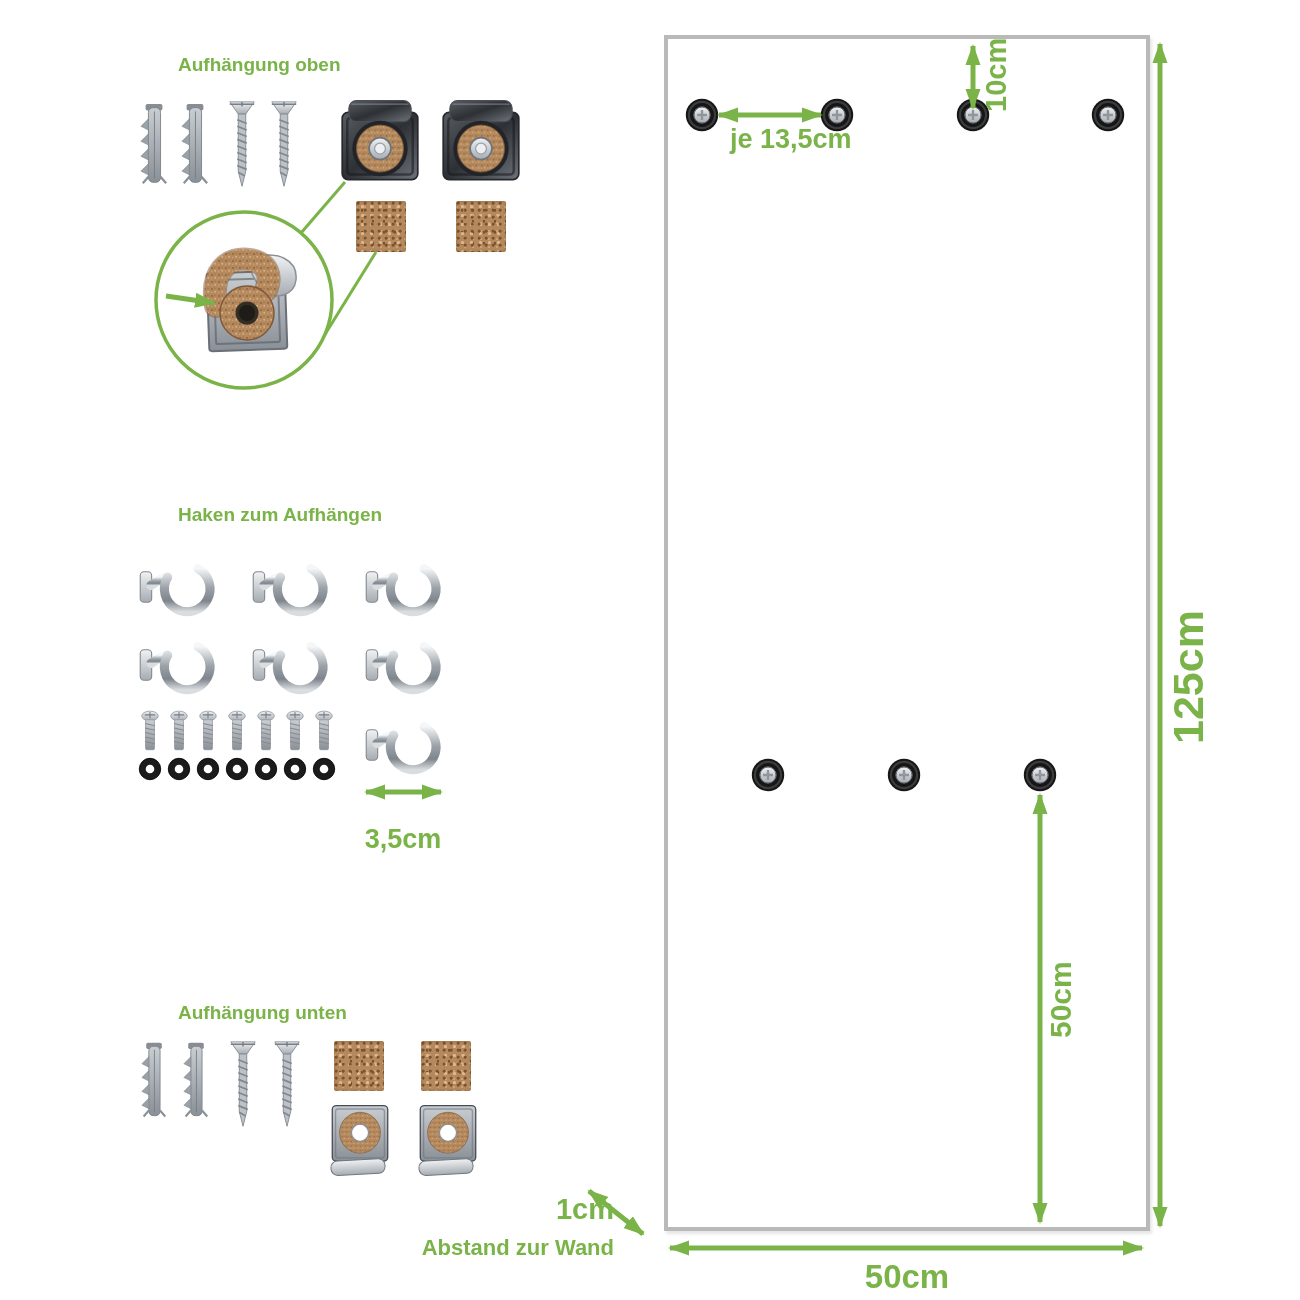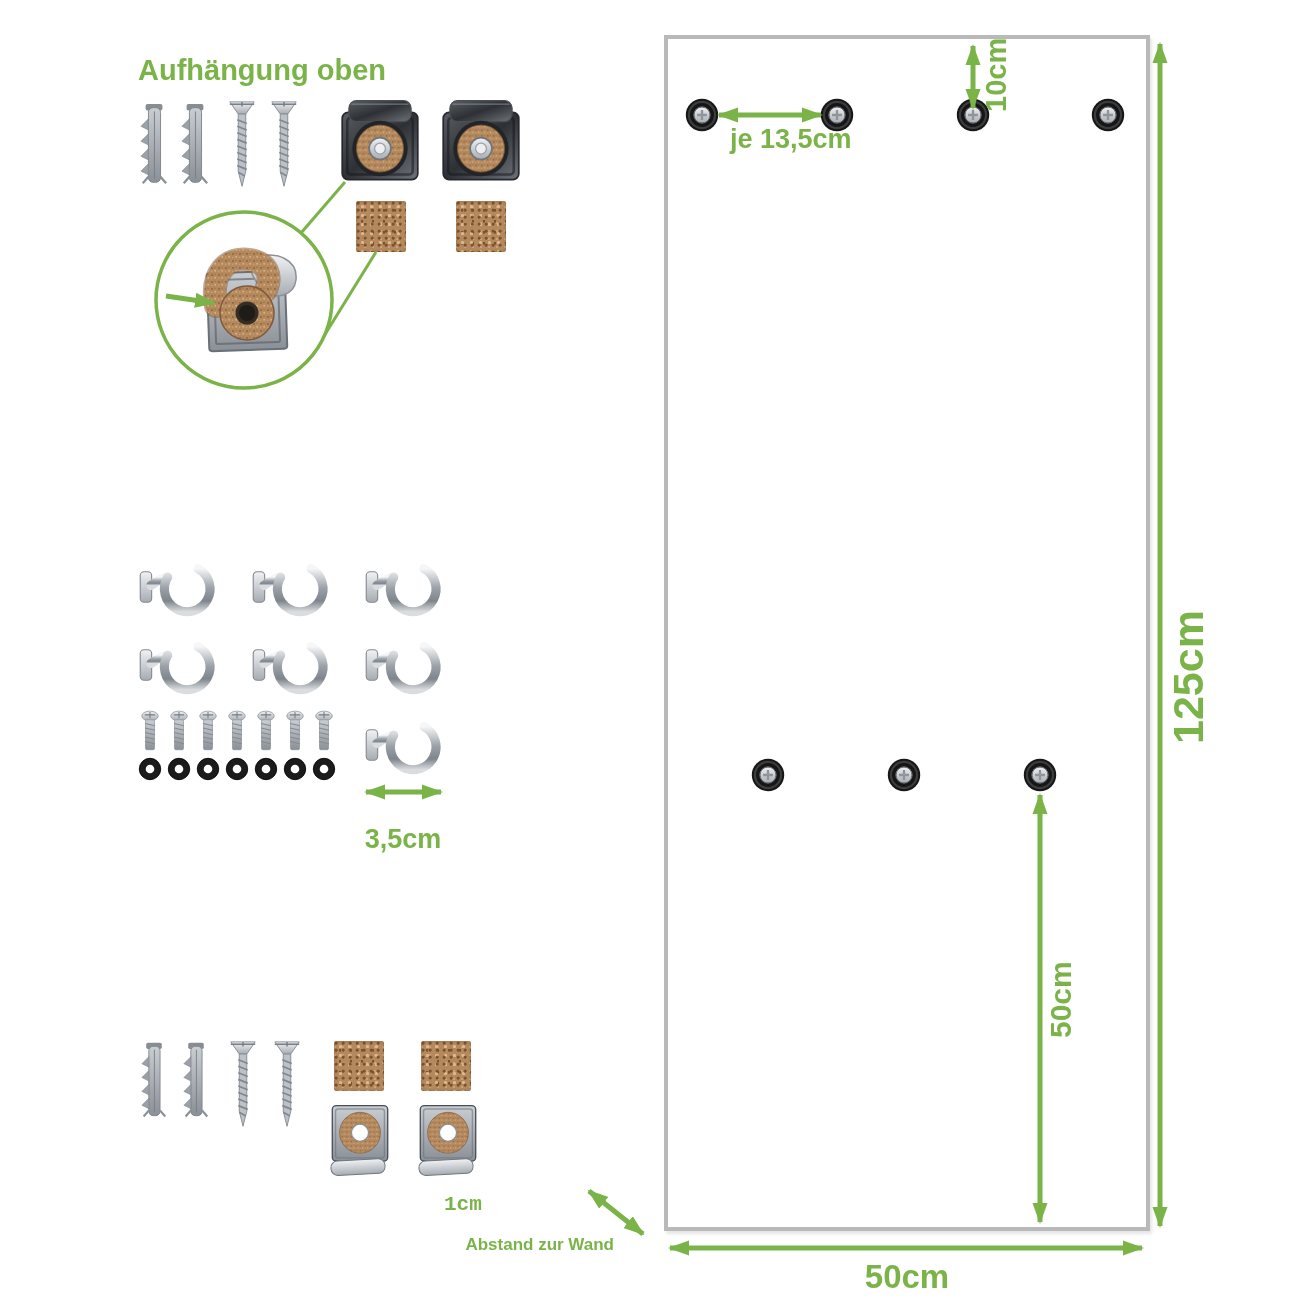--- a/index.html
+++ b/index.html
@@ -1,19 +1,19 @@
 <!DOCTYPE html>
 <html><head>
 <meta charset="utf-8">
 <style>
   :root{ --green:#7ab348; --panel-border:#b9b9b9; }
   html,body{margin:0;padding:0;background:#fff;}
   #canvas{position:relative;width:1300px;height:1300px;background:#ffffff;overflow:hidden;
           font-family:"Liberation Sans", sans-serif;}
-  .heading{position:absolute;font-weight:bold;font-size:29px;color:var(--green);white-space:nowrap;}
+  .heading{position:absolute;font-weight:bold;font-size:19px;color:var(--green);white-space:nowrap;margin-left:40px;}
   .dimlabel{position:absolute;font-weight:bold;color:var(--green);white-space:nowrap;}
   .vlabel{position:absolute;font-weight:bold;color:var(--green);white-space:nowrap;
           transform:rotate(-90deg);transform-origin:0 0;line-height:1;}
   .row{position:absolute;display:flex;}
   .grid3{position:absolute;display:grid;grid-template-columns:repeat(3,88px);column-gap:25px;}
   .spread{position:absolute;display:flex;justify-content:space-between;}
   #panel{position:absolute;left:664px;top:35px;width:478px;height:1188px;
          border:4px solid var(--panel-border);background:#fff;
          box-shadow:2px 3px 3px rgba(0,0,0,0.10);}
   .cork-pad{border-radius:2px;background-color:#b4895e;
@@ -151,20 +151,21 @@
       </svg>
   <svg width="84" height="84">
         <use href="#sym-clip-top"></use>
       </svg>
     </div>
   <div class="row" style="left:356px;top:201px;gap:50px;">
     <div class="cork-pad" style="width:50px;height:51px;"></div>
   <div class="cork-pad" style="width:50px;height:51px;"></div>
     </div>
 
+  <div class="heading" style="left:138px;top:504px;">Haken zum Aufhängen</div>
 
   <div class="grid3" style="left:134px;top:552px;">
     <svg width="84" height="70" viewBox="0 0 106 92">
         <use href="#sym-hook"></use>
       </svg>
   <svg width="84" height="70" viewBox="0 0 106 92">
         <use href="#sym-hook"></use>
       </svg>
       <svg width="84" height="70" viewBox="0 0 106 92">
         <use href="#sym-hook"></use>
@@ -229,20 +230,21 @@
       <svg width="24" height="24" viewBox="0 0 28 28">
         <use href="#sym-washer"></use>
       </svg>
       <svg width="24" height="24" viewBox="0 0 28 28">
         <use href="#sym-washer"></use>
       </svg>
     </div>
 
   <div class="dimlabel" style="left:353px;top:824px;width:100px;text-align:center;font-size:27px;">3,5cm</div>
 
+  <div class="heading" style="left:138px;top:1002px;">Aufhängung unten</div>
 
   <div class="row" style="left:141px;top:1041px;gap:16px;">
     <svg width="26" height="80" viewBox="0 0 30 92">
         <use href="#sym-plug"></use>
       </svg>
   <svg width="26" height="80" viewBox="0 0 30 92">
         <use href="#sym-plug"></use>
       </svg>
     </div>
   <div class="row" style="left:228px;top:1039px;gap:14px;">
@@ -292,22 +294,22 @@
       <svg width="36" height="36">
         <use href="#sym-grommet"></use>
       </svg>
     </div>
 
   <div class="dimlabel" style="left:730px;top:124px;font-size:27px;">je 13,5cm</div>
   <div class="vlabel" style="left:982px;top:112px;font-size:29px;">10cm</div>
   <div class="vlabel" style="left:1167px;top:744px;font-size:43px;">125cm</div>
   <div class="vlabel" style="left:1046px;top:1038px;font-size:30px;">50cm</div>
   <div class="dimlabel" style="left:807px;top:1258px;width:200px;text-align:center;font-size:33px;">50cm</div>
-  <div class="dimlabel" style="left:444px;top:1193px;width:170px;font-size:21px;font-family:Liberation Mono, monospace;">1cm</div>
-  <div class="dimlabel" style="left:389px;top:1235px;width:225px;text-align:right;font-size:17px;">Abstand zur Wand</div>
+  <div class="dimlabel" style="left:444px;top:1193px;width:170px;text-align:right;font-size:29px;">1cm</div>
+  <div class="dimlabel" style="left:389px;top:1235px;width:225px;text-align:right;font-size:22px;">Abstand zur Wand</div>
 
   <svg id="overlay" width="1300" height="1300">
     <g stroke="#7ab348" stroke-width="5" fill="none">
       <line x1="719" y1="115" x2="821" y2="115" marker-start="url(#ah)" marker-end="url(#ah)"></line>
       <line x1="973" y1="46" x2="973" y2="108" marker-start="url(#ah)" marker-end="url(#ah)"></line>
       <line x1="1160" y1="44" x2="1160" y2="1226" marker-start="url(#ah)" marker-end="url(#ah)"></line>
       <line x1="1040" y1="795" x2="1040" y2="1222" marker-start="url(#ah)" marker-end="url(#ah)"></line>
       <line x1="670" y1="1248" x2="1142" y2="1248" marker-start="url(#ah)" marker-end="url(#ah)"></line>
       <line x1="589" y1="1191" x2="643" y2="1234" marker-start="url(#ah)" marker-end="url(#ah)"></line>
       <line x1="366" y1="792" x2="441" y2="792" marker-start="url(#ah)" marker-end="url(#ah)"></line>

